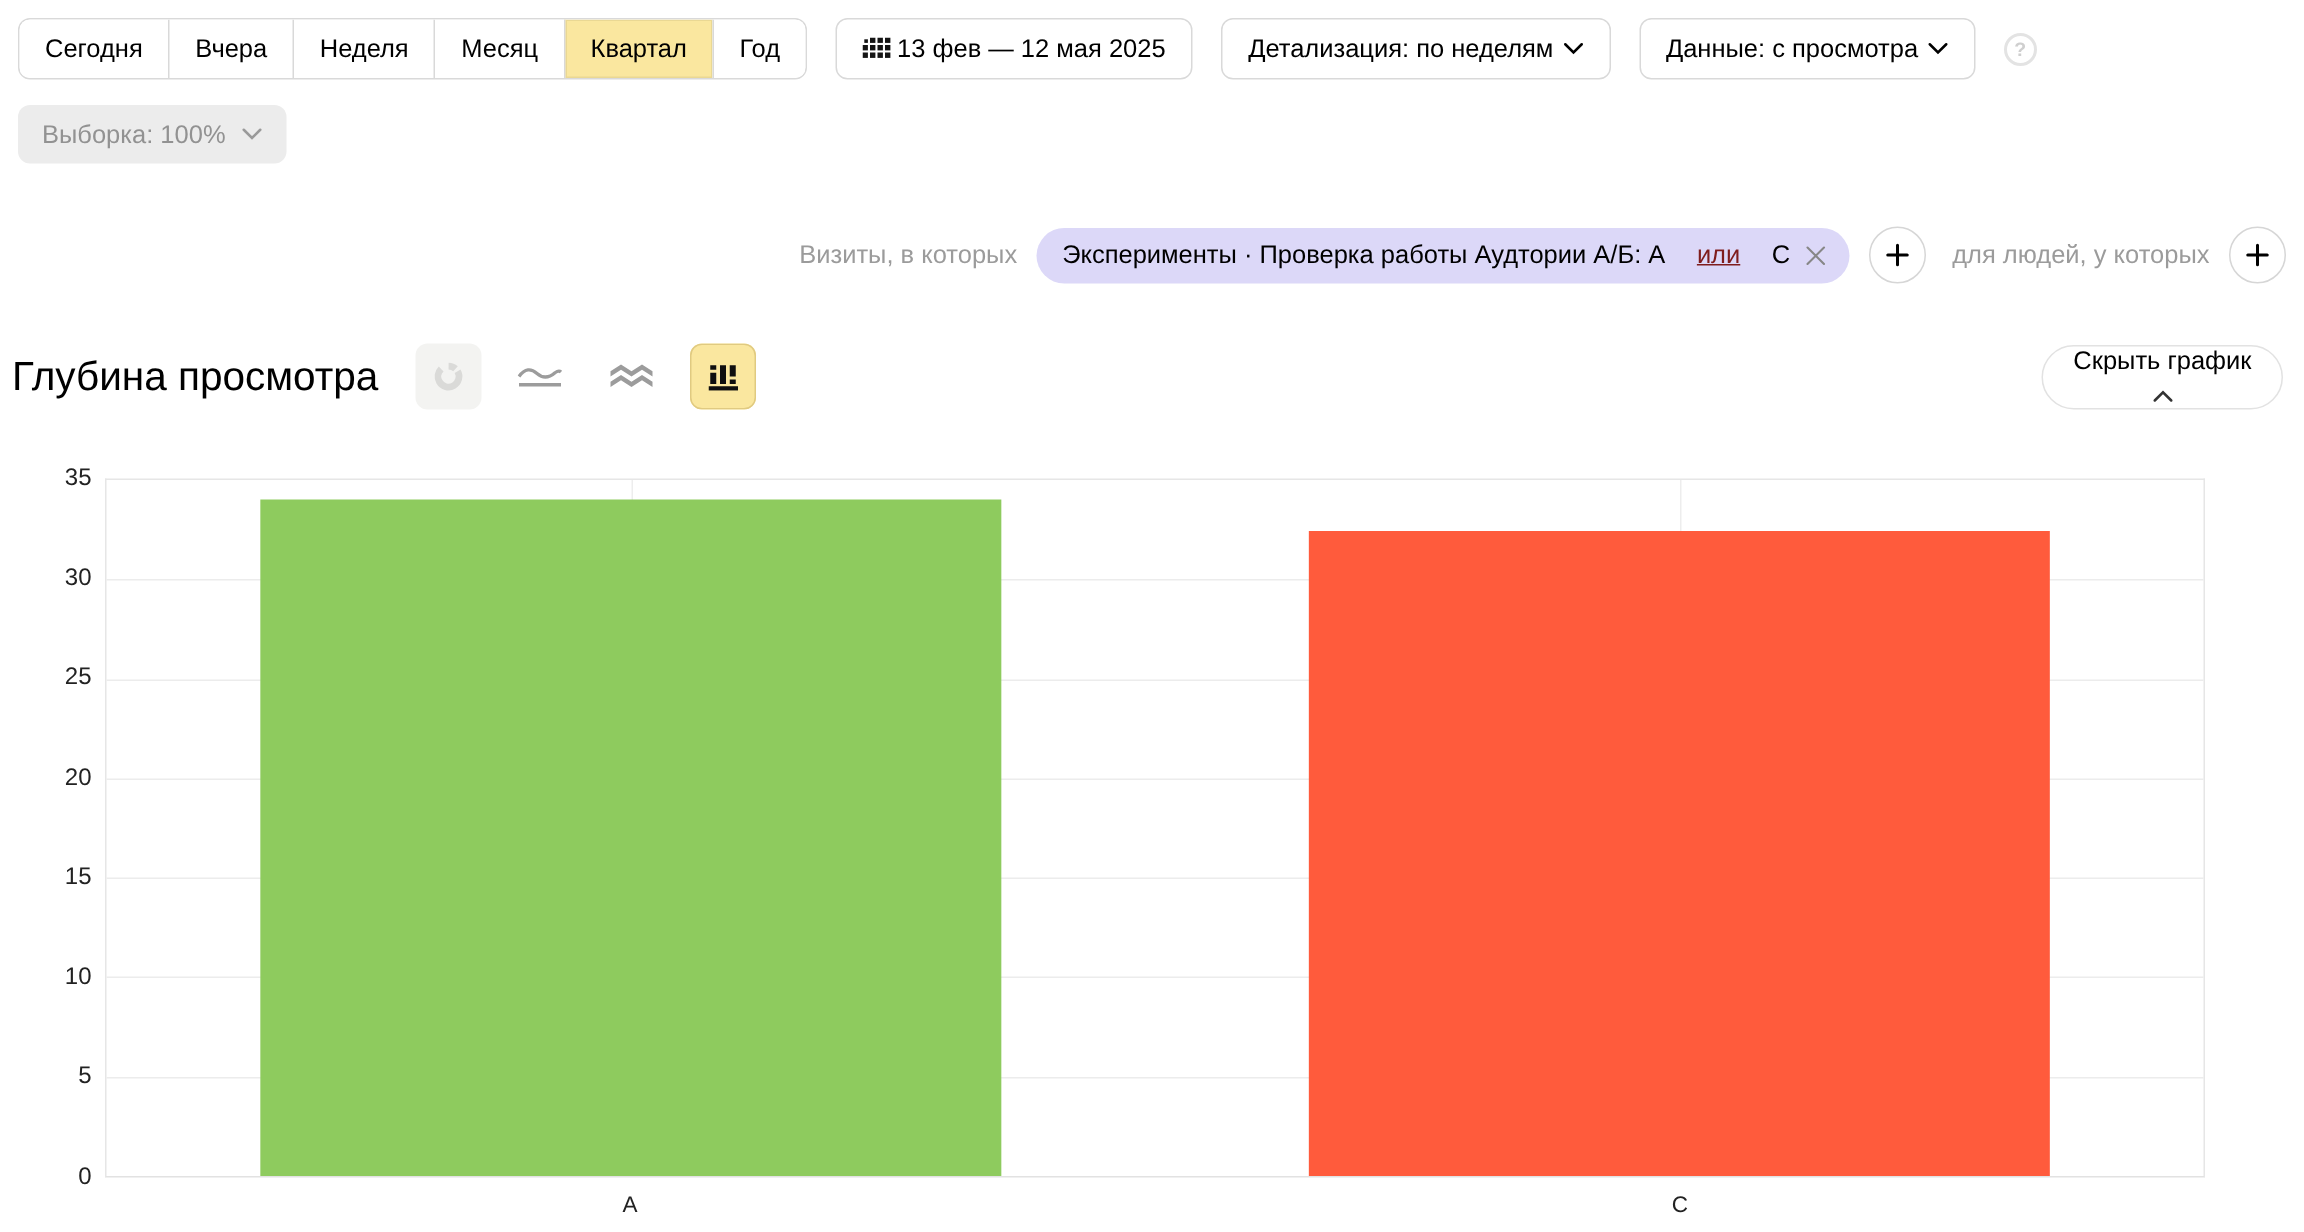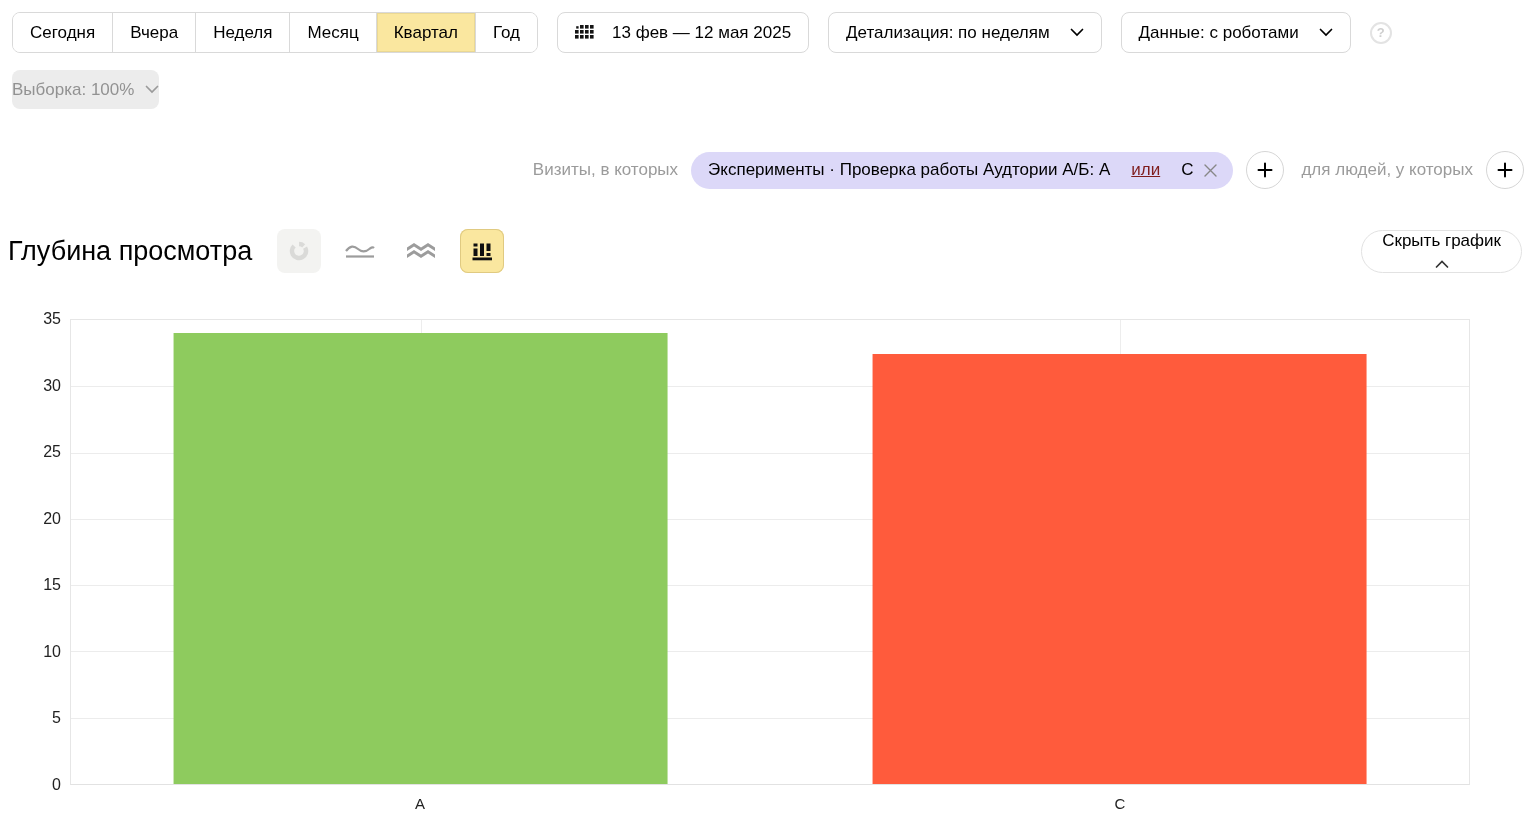--- a/index.html
+++ b/index.html
@@ -8,28 +8,28 @@
 
   .row { display: flex; align-items: center; }
 
   
   .toolbar { margin: 12px 12px 0 12px; gap: 19px; }
   .segmented { display: inline-flex; border: 1px solid #d9d9d9; border-radius: 8px; background: #fff; height: 41px; overflow: hidden; justify-content: space-between; }
   .seg-btn { display: flex; align-items: center; padding: 0 17px; font-size: 17px; border-left: 1px solid #d9d9d9; cursor: pointer; background: #fff; white-space: nowrap; }
   .seg-btn:first-child { border-left: none; }
   .seg-btn.active { background: #fae79f; box-shadow: inset 0 0 0 1px #ead893; }
 
-  .tool-btn { display: inline-flex; align-items: center; height: 41px; border: 1px solid #d9d9d9; border-radius: 8px; background: #fff; padding: 0 17px; font-size: 17px; gap: 18px; cursor: pointer; white-space: nowrap; }
+  .tool-btn { display: inline-flex; align-items: center; height: 41px; border: 1px solid #d9d9d9; border-radius: 8px; background: #fff; padding: 0 17px; font-size: 17px; gap: 4px; cursor: pointer; white-space: nowrap; }
   .chev { margin-left: 2px; display: inline-flex; }
 
   .help-circle { width: 22px; height: 22px; border: 2px solid #e3e3e3; border-radius: 50%; display: inline-flex; align-items: center; justify-content: center; font-size: 13px; font-weight: bold; color: #cfcfcf; cursor: pointer; }
 
   
   .sampling-row { margin: 17px 12px 0 12px; }
-  .sampling-btn { display: inline-flex; align-items: center; height: 39px; background: #ececec; border-radius: 8px; padding: 0 0; font-size: 17px; color: #929292; gap: 9px; cursor: pointer; border: none; }
+  .sampling-btn { display: inline-flex; align-items: center; height: 39px; background: #ececec; border-radius: 8px; padding: 0 16px; font-size: 17px; color: #929292; gap: 9px; cursor: pointer; border: none; }
 
   
   .filters-row { margin: 42px 12px 0 12px; gap: 13px; height: 38px; justify-content: flex-end; }
   .gray-label { color: #9b9b9b; font-size: 17px; white-space: nowrap; }
   .chip { display: inline-flex; align-items: center; background: #dcd8f8; border-radius: 19px; height: 37px; padding: 0 14px 0 17px; font-size: 17px; cursor: pointer; white-space: nowrap; }
   .chip-op { color: #7f1d1d; margin: 0 21px; text-decoration: underline; }
   .chip-close { display: inline-flex; margin-left: 9px; cursor: pointer; }
   .plus-btn { width: 38px; height: 38px; min-width: 38px; border: 1px solid #d6d6d6; border-radius: 50%; background: #fff; display: inline-flex; align-items: center; justify-content: center; cursor: pointer; }
 
   
@@ -92,21 +92,21 @@
   <button class="tool-btn">
     <span>Детализация: по неделям</span>
     <span class="chev">
       <svg width="14" height="9" viewBox="0 0 14 9">
           <path d="M1.5 1.5 L7 7 L12.5 1.5" fill="none" stroke="#000" stroke-width="1.7" stroke-linecap="round"></path>
         </svg>
     </span>
   </button>
 
   <button class="tool-btn">
-    <span>Данные: с роботами</span>
+    <span>Данные: с просмотра</span>
     <span class="chev">
       <svg width="14" height="9" viewBox="0 0 14 9">
           <path d="M1.5 1.5 L7 7 L12.5 1.5" fill="none" stroke="#000" stroke-width="1.7" stroke-linecap="round"></path>
         </svg>
     </span>
   </button>
 
   <span class="help-circle">?</span>
 </div>
 

